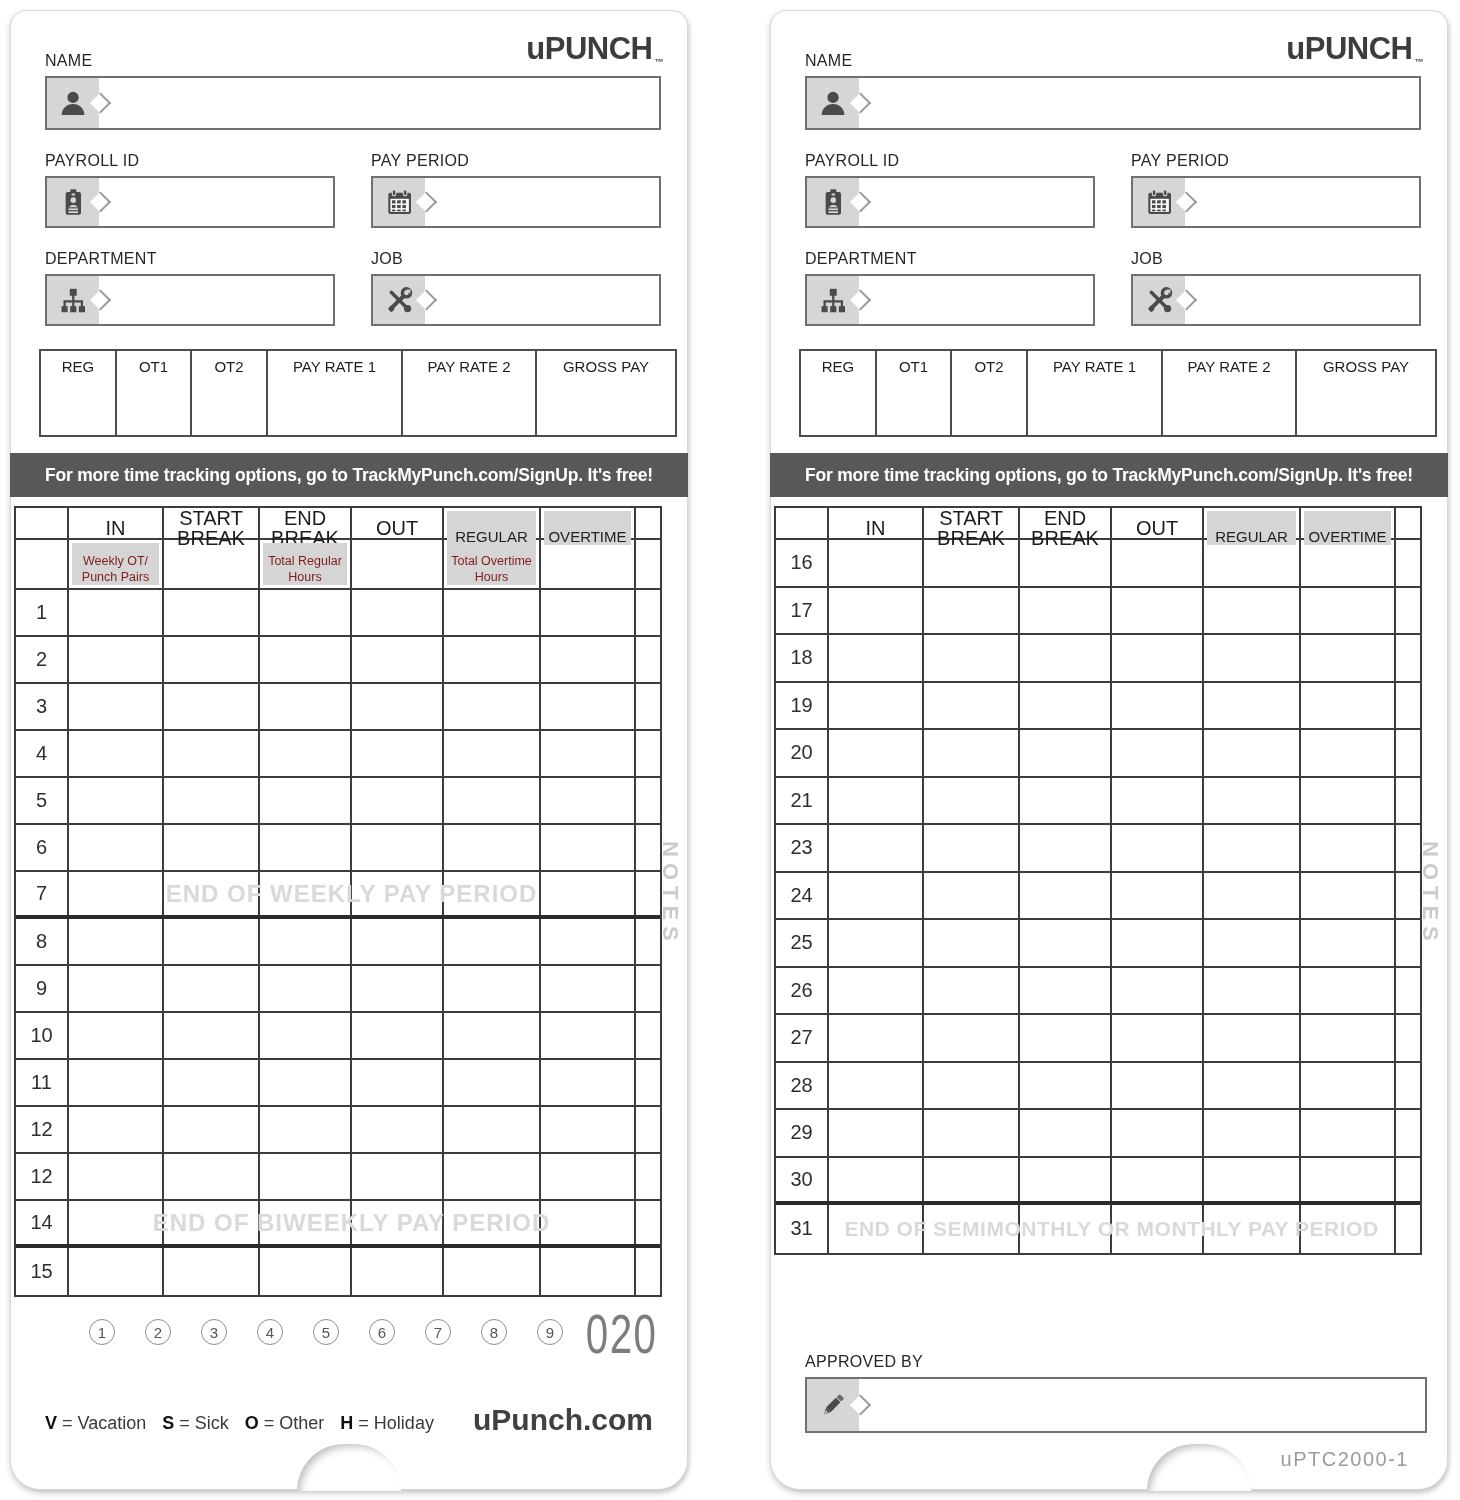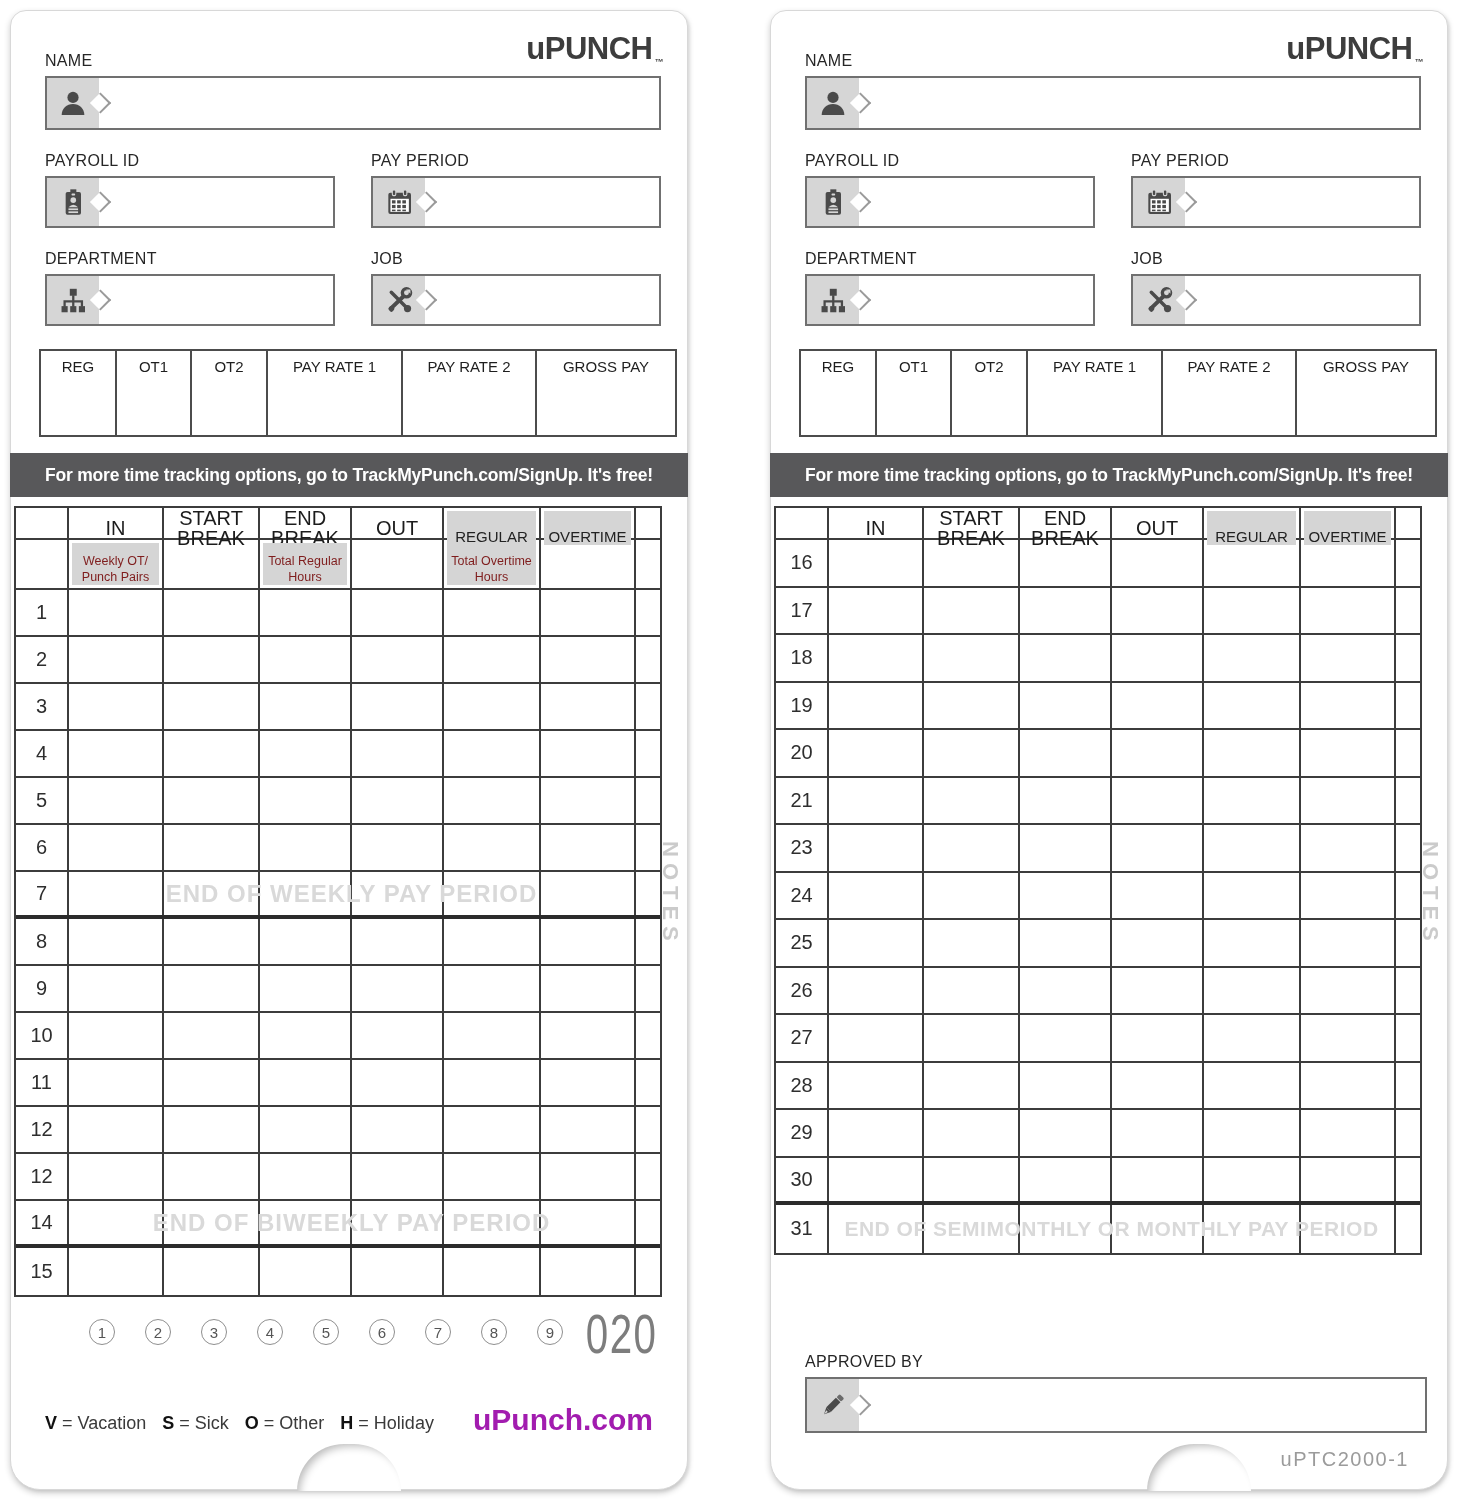--- a/index.html
+++ b/index.html
@@ -73,21 +73,21 @@
     color:#cbcbcb;letter-spacing:6px;}
 
   .circles{position:absolute;top:1308px;left:78px;display:flex;gap:30px;}
   .circ{width:26px;height:26px;border:1.5px solid #8f8f8f;border-radius:50%;
     display:flex;align-items:center;justify-content:center;font-size:15px;color:#555;}
   .cardnum{position:absolute;top:1290px;right:30px;font-size:56px;color:#7d7d7d;
     transform:scaleX(.72);transform-origin:right center;letter-spacing:2px;}
   .legend{position:absolute;top:1402px;left:34px;font-size:18px;color:#3a3a3a;}
   .legend .lg{margin-right:16px;white-space:nowrap;}
   .legend b{color:#111}
-  .website{position:absolute;top:1392px;right:34px;font-size:30px;font-weight:bold;color:#a21caf;}
+  .website{position:absolute;top:1392px;right:34px;font-size:30px;font-weight:bold;color:#404040;}
 
   .sigs{position:absolute;left:34px;right:20px;top:1343px;display:flex;gap:28px;}
   .sigs .s1{width:300px}
   .sigs .s2{flex:1}
   .model{position:absolute;top:1437px;right:38px;font-size:20px;color:#9b9b9b;letter-spacing:1.5px;}
 
   .notch{position:absolute;bottom:-2px;width:104px;height:47px;background:#fff;
     border-radius:104px 104px 0 0;box-shadow:inset 5px 5px 8px -3px rgba(0,0,0,.28);z-index:5;}
   .card-a .notch{left:50%;transform:translateX(-52px);}
   .card-b .notch{left:376px;}

